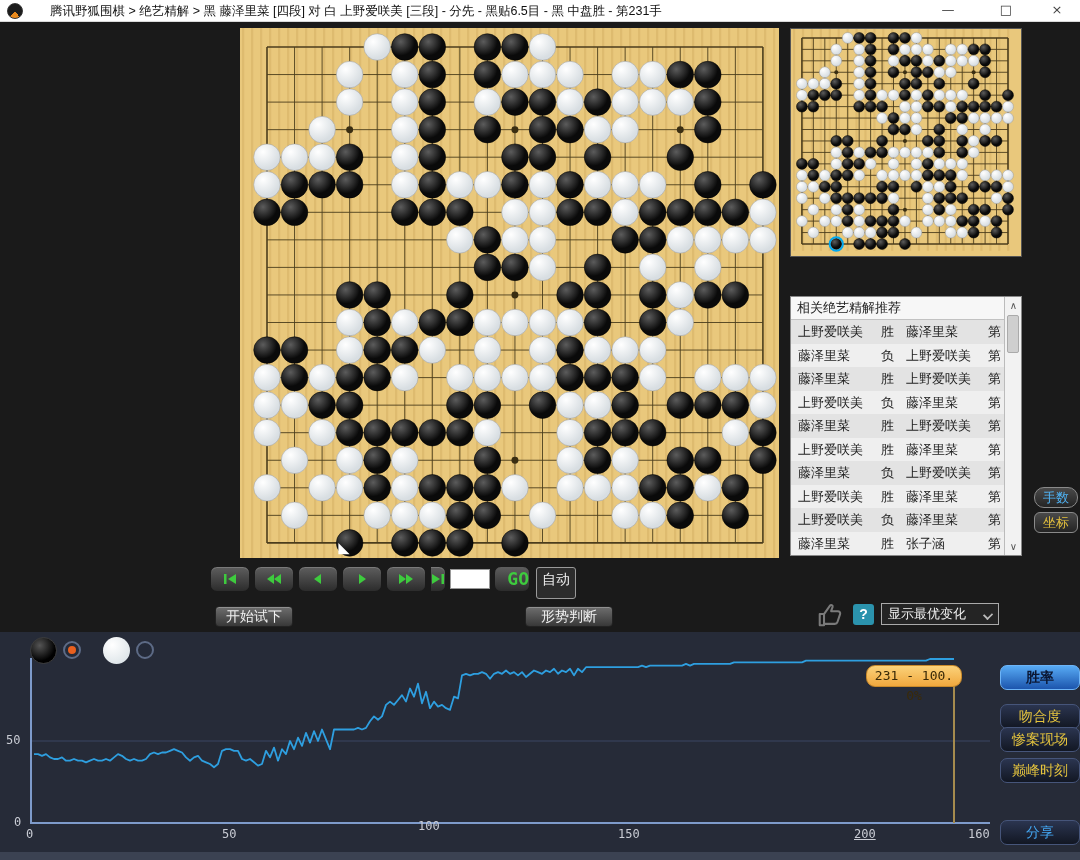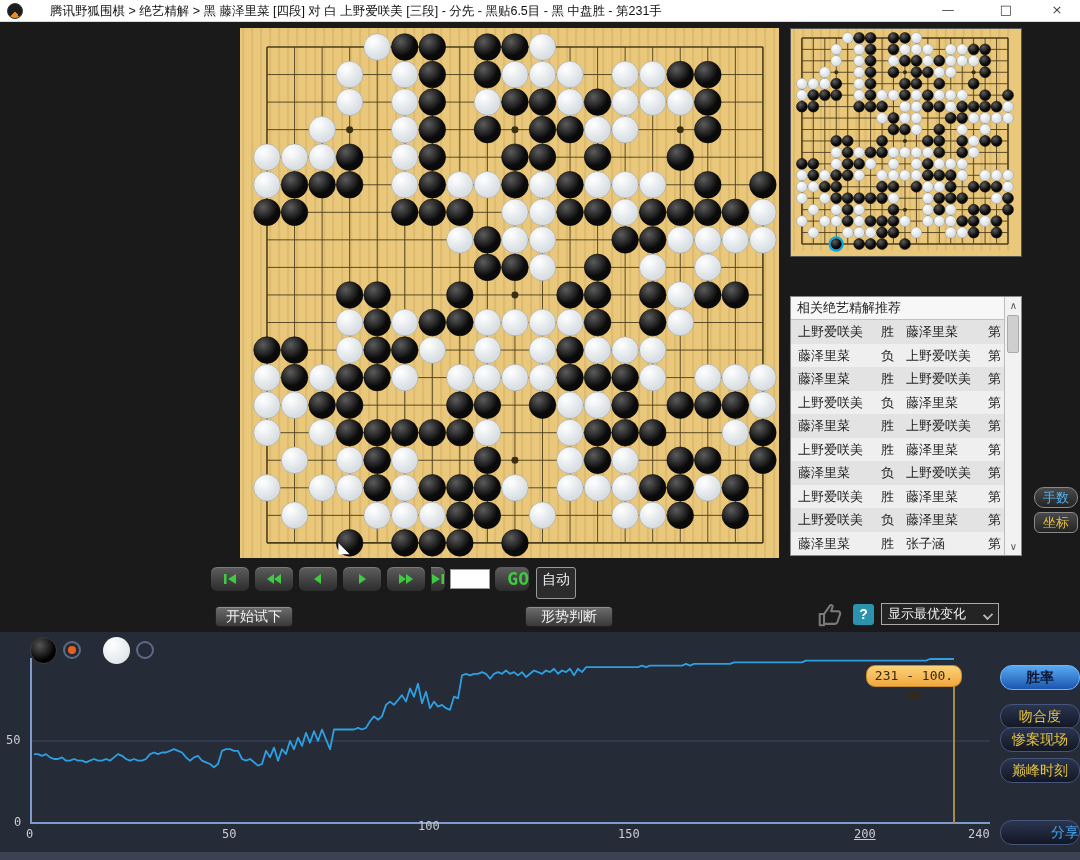--- a/index.html
+++ b/index.html
@@ -96,25 +96,25 @@
   .radio .dot { position:absolute; left:3px; top:3px; width:8px; height:8px; border-radius:50%; }
   .radio.sel .dot { background:#e8601f; }
 
   #plot { position:absolute; left:30px; top:26px; }
   .ylab, .xlab { position:absolute; color:#c9ccd4; font-size:12px; font-family:"DejaVu Sans Mono", monospace; }
   #tooltip { position:absolute; left:866px; top:33px; width:96px; height:22px;
     background:linear-gradient(#fbd27a,#f0a83e); border:1px solid #c98a2b; border-radius:9px;
     color:#3a2a08; font-size:13px; text-align:center; line-height:20px;
     font-family:"DejaVu Sans Mono", monospace; z-index:5; }
 
-  .chart-btn { position:absolute; left:1000px; width:80px; height:25px; border-radius:12px;
+  .chart-btn { position:absolute; left:1000px; width:80px; height:25px; border-radius:7px;
     background:linear-gradient(#2b3550,#121723); border:1px solid #46557a;
     color:#e6c53e; font-size:14px; text-align:center; line-height:23px; cursor:pointer; }
   .chart-btn.sel { background:linear-gradient(#57aaf4,#1c55ad); color:#0b1733; font-weight:bold; border-color:#6db4f7; }
-  .chart-btn.share { color:#44a7f2;text-align:right; }
+  .chart-btn.share { color:#44a7f2; }
 
   #bottom-strip { position:absolute; left:0; top:852px; width:1080px; height:8px; background:#3b4252; }
 </style>
 </head>
 <body>
 
 <div id="titlebar">
   <div id="app-icon"></div>
   <span id="title-text">腾讯野狐围棋 &gt; 绝艺精解 &gt; 黑 藤泽里菜 [四段] 对 白 上野爱咲美 [三段] - 分先 - 黑贴6.5目 - 黑 中盘胜 - 第231手</span>
   <span class="winbtn" id="btn-min">—</span>
@@ -915,21 +915,21 @@
   <div id="ylabels">
       <span class="ylab" style="left: 14px; top: 183px;">0</span>
       <span class="ylab" style="left: 6px; top: 101px;">50</span>
     </div>
   <div id="xlabels">
       <span class="xlab" style="left: 26px; top: 195px;">0</span>
       <span class="xlab" style="left: 222px; top: 195px;">50</span>
       <span class="xlab" style="left: 418px; top: 187px;">100</span>
       <span class="xlab" style="left: 618px; top: 195px;">150</span>
       <span class="xlab" style="left: 854px; top: 195px; text-decoration: underline;">200</span>
-      <span class="xlab" style="left: 968px; top: 195px;">240</span>
+      <span class="xlab" style="left: 968px; top: 195px;">160</span>
     </div>
 
   <div id="tooltip">231 - 100. 0%</div>
 
   <div class="chart-btn sel" style="top:33px">胜率</div>
   <div class="chart-btn" style="top:72px">吻合度</div>
   <div class="chart-btn" style="top:95px">惨案现场</div>
   <div class="chart-btn" style="top:126px">巅峰时刻</div>
   <div class="chart-btn share" style="top:188px">分享</div>
 </div>

